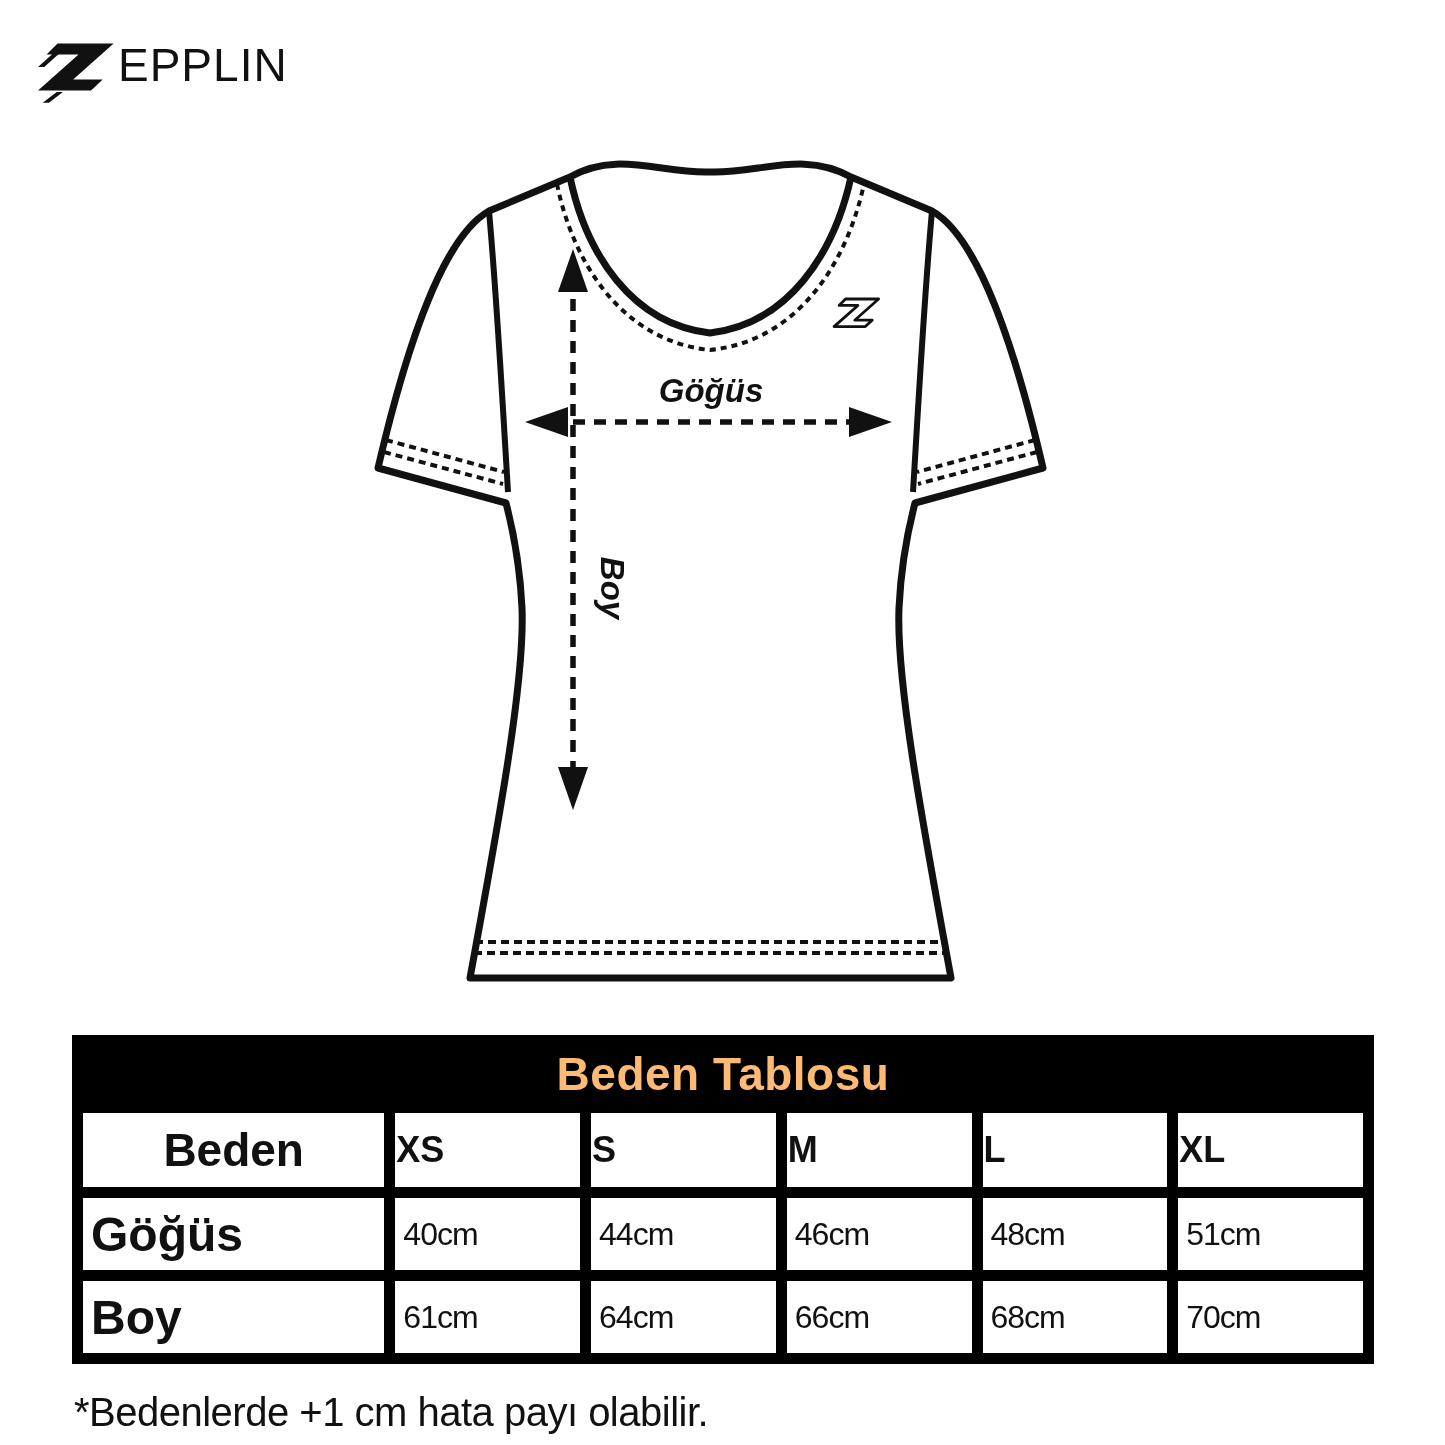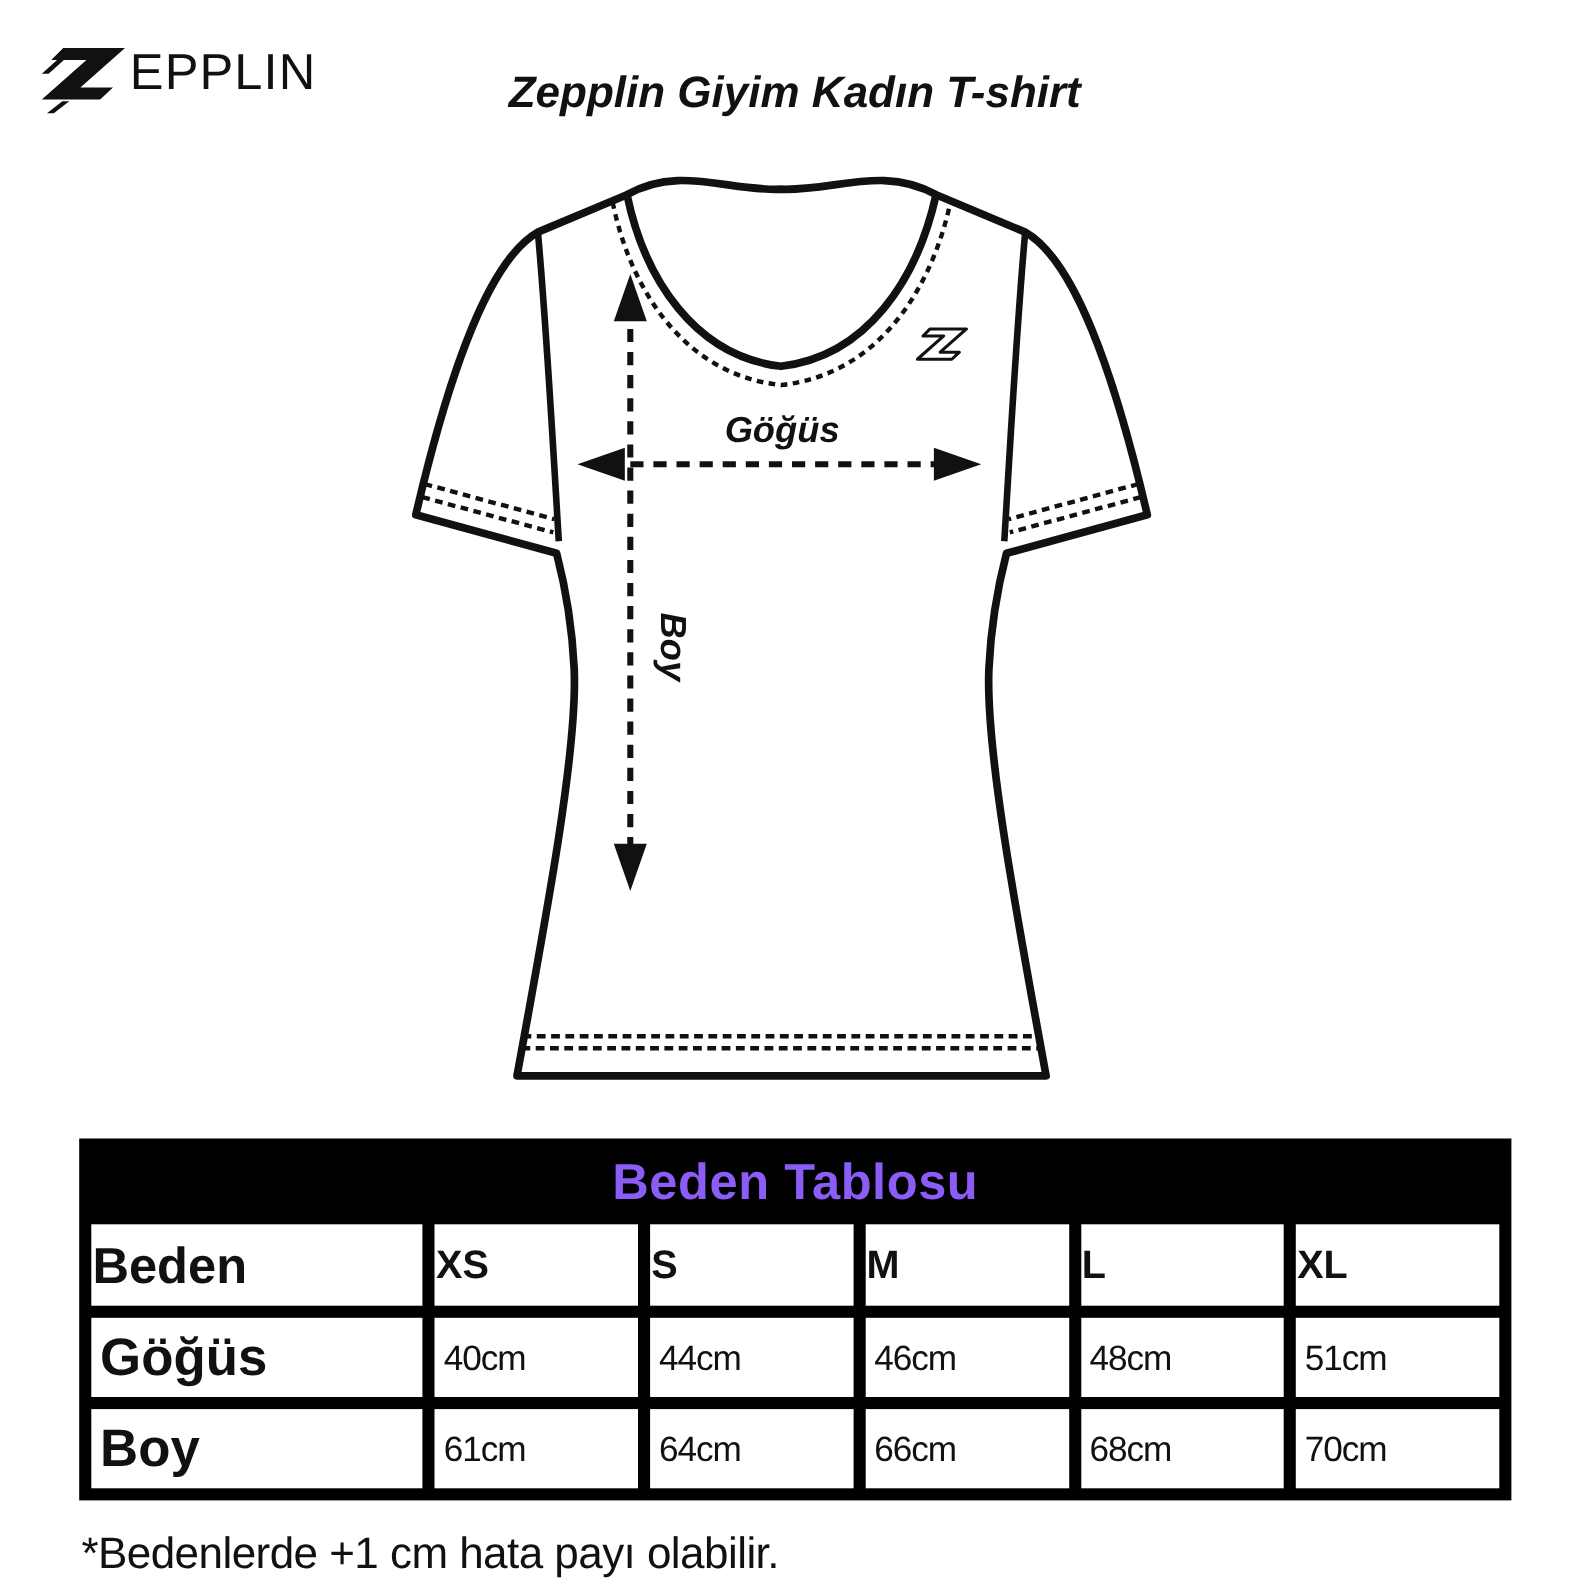--- a/index.html
+++ b/index.html
@@ -17,47 +17,44 @@
   .page-title .t-bold{font-weight:800;}
   
   .figure{position:absolute;left:330px;top:128px;}
   
   .size-table{
     position:absolute;left:72px;top:1035px;width:1302px;
     border-collapse:separate;border-spacing:11px;background:#000;
     table-layout:fixed;
   }
   .size-table td{background:#fff;vertical-align:middle;overflow:hidden;}
-  td.tbl-title{background:#000;color:#8b5cf6;text-align:center;font-weight:700;
+  td.tbl-title{background:#000;color:#fdba74;text-align:center;font-weight:700;
     font-size:46px;height:50px;letter-spacing:0.5px;}
   td.col-head{font-weight:700;font-size:36px;height:72px;}
-  td.corner-head{font-weight:700;font-size:46px;text-align:left;height:72px;}
+  td.corner-head{font-weight:700;font-size:46px;text-align:center;height:72px;}
   td.row-label{font-weight:700;font-size:48px;text-align:left;padding-left:8px;height:70px;}
   td.cell-val{font-weight:400;font-size:32px;text-align:left;padding-left:8px;height:70px;letter-spacing:-1px;}
   .footnote{position:absolute;left:74px;top:1362px;font-size:40px;font-weight:400;letter-spacing:-0.5px;margin-top:28px;}
 </style>
 </head>
 <body>
 
 <div class="page">
 
   <div class="brand">
     <svg width="78" height="62" viewBox="0 0 100 78">
       <g fill="#111">
         <path d="M25 0 L97 0 L45 46 L83 46 L68 60 L0 60 L52 14 L11 14 Z"></path>
         <path d="M0 30 L20 12 L28 12 L8 30 Z"></path>
         <path d="M6 76 L24 62 L32 62 L14 76 Z"></path>
       </g>
     </svg>
     <span class="brand-text">EPPLIN</span>
   </div>
 
-  <div class="page-title">
-    <span class="t-reg">Zepplin Giyim </span><span class="t-bold">Kadın T-shirt</span>
-  </div>
 
   <svg class="figure" width="760" height="882" viewBox="330 128 760 882">
 
     <path d="M570 177
          C617 150 662 174 710 172
          C758 174 803 150 851 177
          L932 211
          C976 236 1012 335 1043 468
          L915 503
          C908 530 901 565 899 608

